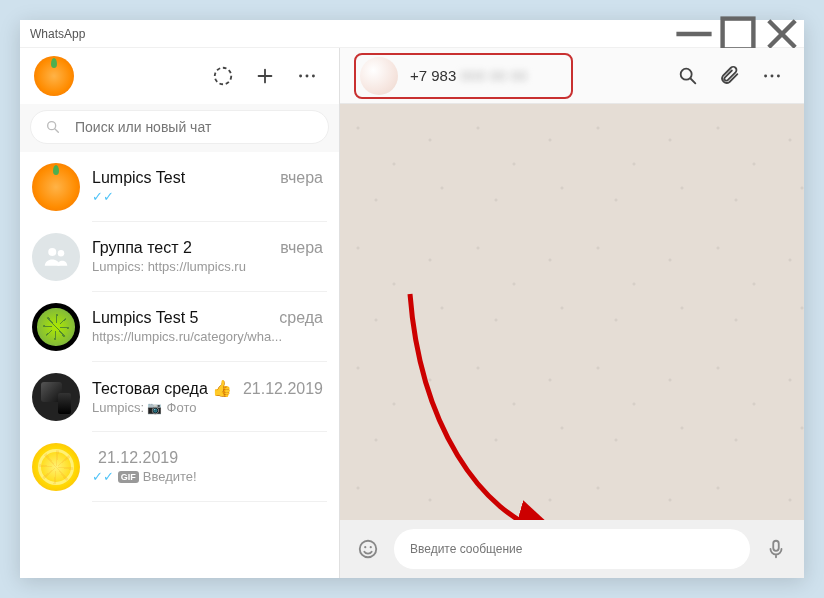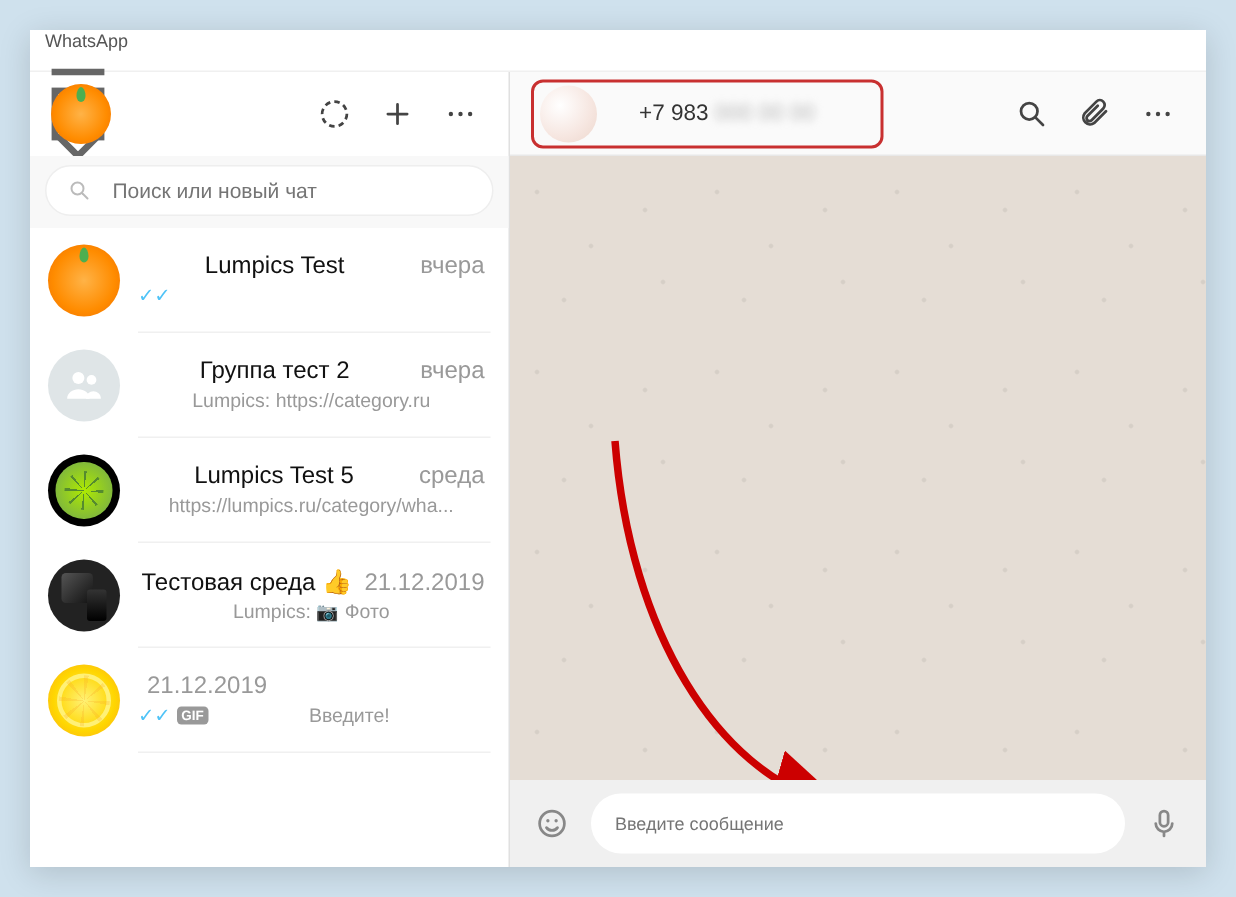--- a/index.html
+++ b/index.html
@@ -1,49 +1,49 @@
 <!DOCTYPE html>
 <html><head>
 <meta charset="utf-8">
 <style>
 * { box-sizing: border-box; margin: 0; padding: 0; font-family: -apple-system, "Segoe UI", Helvetica, Arial, sans-serif; }
 body { background: #cfe1ed; width: 824px; height: 598px; overflow: hidden; position: relative; }
 .window { position: absolute; left: 20px; top: 20px; width: 784px; height: 558px; background: #fff; box-shadow: 0 4px 20px rgba(0,0,0,0.15); display: flex; flex-direction: column; }
-.titlebar { height: 28px; background: #fff; display: flex; align-items: flex-start; padding: 0 0 0 10px; border-bottom: 1px solid #f0f0f0; flex-direction: column; }
+.titlebar { height: 28px; background: #fff; display: flex; align-items: center; padding: 0 0 0 10px; border-bottom: 1px solid #f0f0f0; }
 .titlebar-title { font-size: 12px; color: #555; flex: 1; }
 .win-btn { width: 44px; height: 28px; display: flex; align-items: center; justify-content: center; cursor: pointer; color: #666; }
 .content { flex: 1; display: flex; min-height: 0; }
 .left { width: 320px; display: flex; flex-direction: column; border-right: 1px solid #e0e0e0; }
 .right { flex: 1; display: flex; flex-direction: column; position: relative; }
 
 .left-header { height: 56px; display: flex; align-items: center; padding: 0 14px; gap: 6px; }
 .my-avatar { width: 40px; height: 40px; border-radius: 50%; }
 .left-header-spacer { flex: 1; }
 .icon-btn { width: 36px; height: 36px; display: flex; align-items: center; justify-content: center; cursor: pointer; color: #444; border-radius: 50%; }
 .icon-btn svg { width: 22px; height: 22px; }
 
 .search-bar { padding: 6px 10px 8px; background: #f8f8f8; }
 .search-box { height: 34px; background: #fff; border-radius: 17px; display: flex; align-items: center; padding: 0 14px; color: #999; border: 1px solid #eee; }
 .search-box input { border: none; outline: none; flex: 1; font-size: 14px; color: #666; margin-left: 14px; background: transparent; }
 
 .chat-list { flex: 1; overflow-y: auto; }
 .chat-item { height: 70px; display: flex; align-items: center; padding: 0 12px; cursor: pointer; }
 .chat-avatar { width: 48px; height: 48px; border-radius: 50%; flex-shrink: 0; display: flex; align-items: center; justify-content: center; }
-.chat-text { flex: 1; margin-left: 12px; min-width: 0; border-bottom: 1px solid #f0f0f0; height: 100%; display: flex; flex-direction: column; justify-content: center; padding-right: 4px; text-align: center; }
+.chat-text { flex: 1; margin-left: 12px; min-width: 0; border-bottom: 1px solid #f0f0f0; height: 100%; display: flex; flex-direction: column; justify-content: center; padding-right: 4px; }
 .chat-row1 { display: flex; align-items: baseline; }
 .chat-name { font-size: 16px; color: #111; white-space: nowrap; overflow: hidden; text-overflow: ellipsis; flex: 1; }
 .chat-time { font-size: 16px; color: #999; margin-left: 6px; }
 .chat-row2 { display: flex; align-items: center; margin-top: 2px; }
 .chat-sub { font-size: 13px; color: #999; white-space: nowrap; overflow: hidden; text-overflow: ellipsis; flex: 1; }
 .ticks { color: #4fc3f7; margin-right: 4px; font-size: 13px; }
 .gif-badge { display: inline-block; background: #999; color: #fff; font-size: 9px; font-weight: bold; padding: 1px 3px; border-radius: 3px; margin-right: 4px; vertical-align: middle; }
 .cam-ico { color:#999; margin-right:4px; font-size:12px; }
 
 .right-header { height: 56px; display: flex; align-items: center; padding: 0 14px; gap: 6px; background: #fafafa; border-bottom: 1px solid #e8e8e8; position: relative; }
-.contact-info { display:flex; align-items:center; gap:28px; padding:2px 44px 2px 4px; border: 2px solid #c83030; border-radius: 8px; cursor:pointer; }
+.contact-info { display:flex; align-items:center; gap:12px; padding:2px 44px 2px 4px; border: 2px solid #c83030; border-radius: 8px; cursor:pointer; }
 .contact-avatar { width: 38px; height:38px; border-radius:50%; background: radial-gradient(circle at 35% 35%, #fff, #f6e6e0 60%, #ecd6cc); }
 .contact-name { font-size:15px; color:#333; }
 .blur { filter: blur(3px); color:#bbb; }
 .right-header-spacer { flex:1; }
 
 .chat-bg { flex:1; background: #e5ddd5; position: relative; overflow:hidden; }
 .chat-bg-pattern { position:absolute; inset:0; opacity:0.06; background-image: radial-gradient(circle at 15% 20%, #000 1px, transparent 2px), radial-gradient(circle at 45% 50%, #000 1px, transparent 2px), radial-gradient(circle at 75% 30%, #000 1px, transparent 2px), radial-gradient(circle at 30% 80%, #000 1px, transparent 2px), radial-gradient(circle at 85% 70%, #000 1px, transparent 2px); background-size: 120px 120px; }
 
 .composer { height: 58px; background:#f0f0f0; display:flex; align-items:center; padding: 0 10px; gap:8px; }
 .compose-input { flex:1; height:40px; background:#fff; border-radius:20px; display:flex; align-items:center; padding:0 16px; }
@@ -145,21 +145,21 @@
                 <path d="M3 19c0-3 3-5 6-5s6 2 6 5" fill="#fff"></path>
                 <path d="M13 19c0-2.5 2-4 4-4s4 1.5 4 4" fill="#fff"></path>
               </svg>
           </div>
           <div class="chat-text">
             <div class="chat-row1">
               <div class="chat-name">Группа тест 2</div>
               <div class="chat-time">вчера</div>
             </div>
             <div class="chat-row2">
-                <div class="chat-sub">Lumpics: https://category.ru</div>
+                <div class="chat-sub">Lumpics: https://lumpics.ru</div>
               </div>
           </div>
         </div>
 
         <div class="chat-item">
           <div class="chat-avatar lime-avatar"></div>
           <div class="chat-text">
             <div class="chat-row1">
               <div class="chat-name">Lumpics Test 5</div>
               <div class="chat-time">среда</div>

